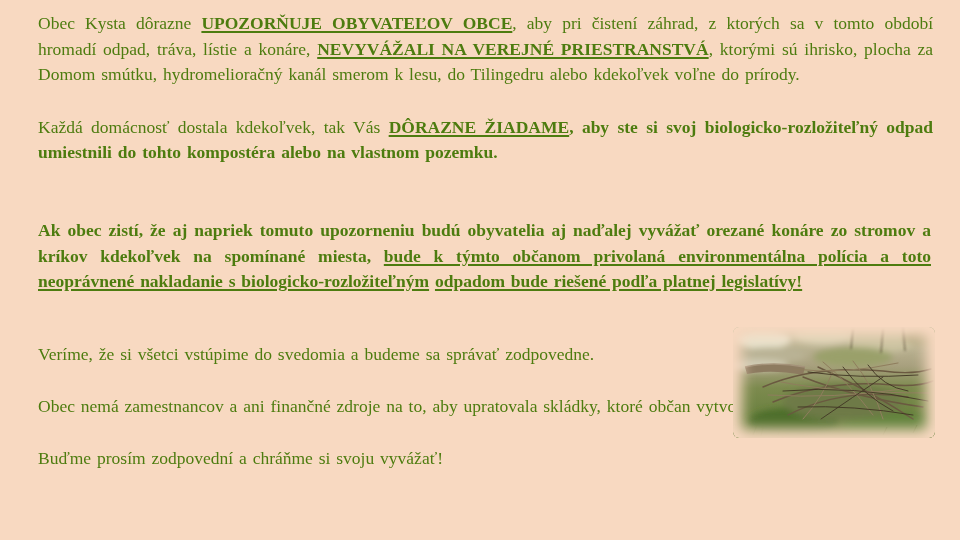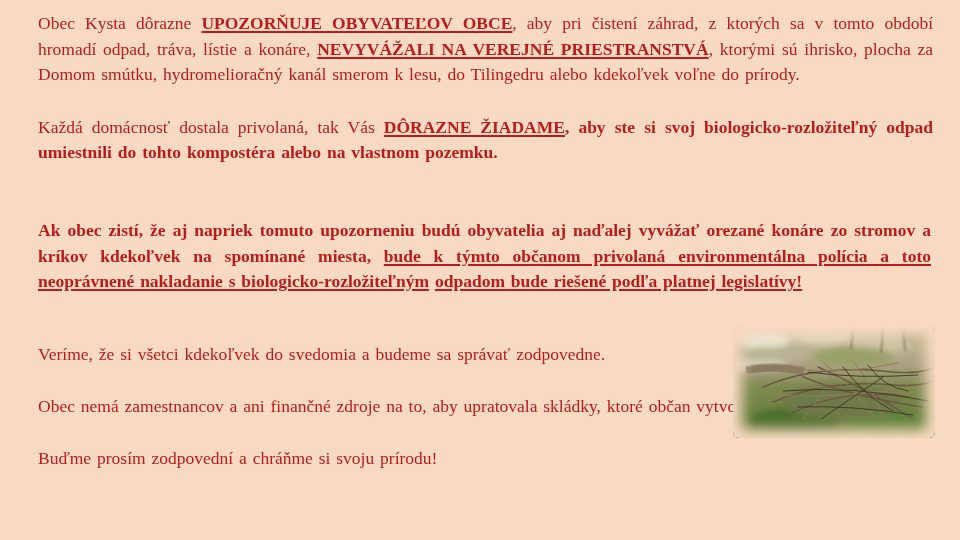--- a/index.html
+++ b/index.html
@@ -3,21 +3,21 @@
 <meta charset="utf-8">
 <style>
   html, body { margin: 0; padding: 0; background: #f8d9c1; }
   .slide {
     position: relative;
     width: 960px;
     height: 540px;
     background: #f8d9c1;
     overflow: hidden;
     font-family: "Liberation Serif", "DejaVu Serif", serif;
-    color: #b91c1c;
+    color: #4d7c0f;
   }
   .content {
     position: absolute;
     left: 38px;
     right: 27px;
     top: 11px;
   }
   .para {
     margin: 0;
     font-size: 17.5px;
@@ -54,25 +54,25 @@
     pointer-events: none;
   }
 </style>
 </head>
 <body>
 
 <div class="slide">
 
   <div class="content">
       <p class="para p1"><span>Obec Kysta dôrazne </span><span class="b u">UPOZORŇUJE OBYVATEĽOV OBCE</span><span>, aby pri čistení záhrad, z ktorých sa v tomto období hromadí odpad, tráva, lístie a konáre, </span><span class="b u">NEVYVÁŽALI NA VEREJNÉ PRIESTRANSTVÁ</span><span>, ktorými sú ihrisko, plocha za Domom smútku, hydromelioračný kanál smerom k lesu, do Tilingedru alebo kdekoľvek voľne do prírody.</span></p>
-      <p class="para p2"><span>Každá domácnosť dostala privolaná, tak Vás </span><span class="b u">DÔRAZNE ŽIADAME</span><span class="b">, aby ste si svoj biologicko-rozložiteľný odpad umiestnili do tohto kompostéra alebo na vlastnom pozemku.</span></p>
+      <p class="para p2"><span>Každá domácnosť dostala kdekoľvek, tak Vás </span><span class="b u">DÔRAZNE ŽIADAME</span><span class="b">, aby ste si svoj biologicko-rozložiteľný odpad umiestnili do tohto kompostéra alebo na vlastnom pozemku.</span></p>
       <p class="para p3"><span class="b">Ak obec zistí, že aj napriek tomuto upozorneniu budú obyvatelia aj naďalej vyvážať orezané konáre zo stromov a kríkov kdekoľvek na spomínané miesta, </span><span class="b u">bude k týmto občanom privolaná environmentálna polícia a toto neoprávnené nakladanie s biologicko-rozložiteľným</span><span class="b"> </span><span class="b u">odpadom bude riešené podľa platnej legislatívy!</span></p>
-      <p class="para p4"><span>Veríme, že si všetci kdekoľvek do svedomia a budeme sa správať zodpovedne.</span></p>
+      <p class="para p4"><span>Veríme, že si všetci vstúpime do svedomia a budeme sa správať zodpovedne.</span></p>
       <p class="para p5"><span>Obec nemá zamestnancov a ani finančné zdroje na to, aby upratovala skládky, ktoré občan vytvorí.</span></p>
-      <p class="para p6"><span>Buďme prosím zodpovední a chráňme si svoju prírodu!</span></p>
+      <p class="para p6"><span>Buďme prosím zodpovední a chráňme si svoju vyvážať!</span></p>
     </div>
 
   <div class="photo">
     <svg viewBox="0 0 202 111" preserveAspectRatio="none">
       <defs>
         <filter id="blur3" x="-30%" y="-30%" width="160%" height="160%">
             <feGaussianBlur stdDeviation="3"></feGaussianBlur>
           </filter>
         <filter id="blur1" x="-30%" y="-30%" width="160%" height="160%">
             <feGaussianBlur stdDeviation="1.2"></feGaussianBlur>

